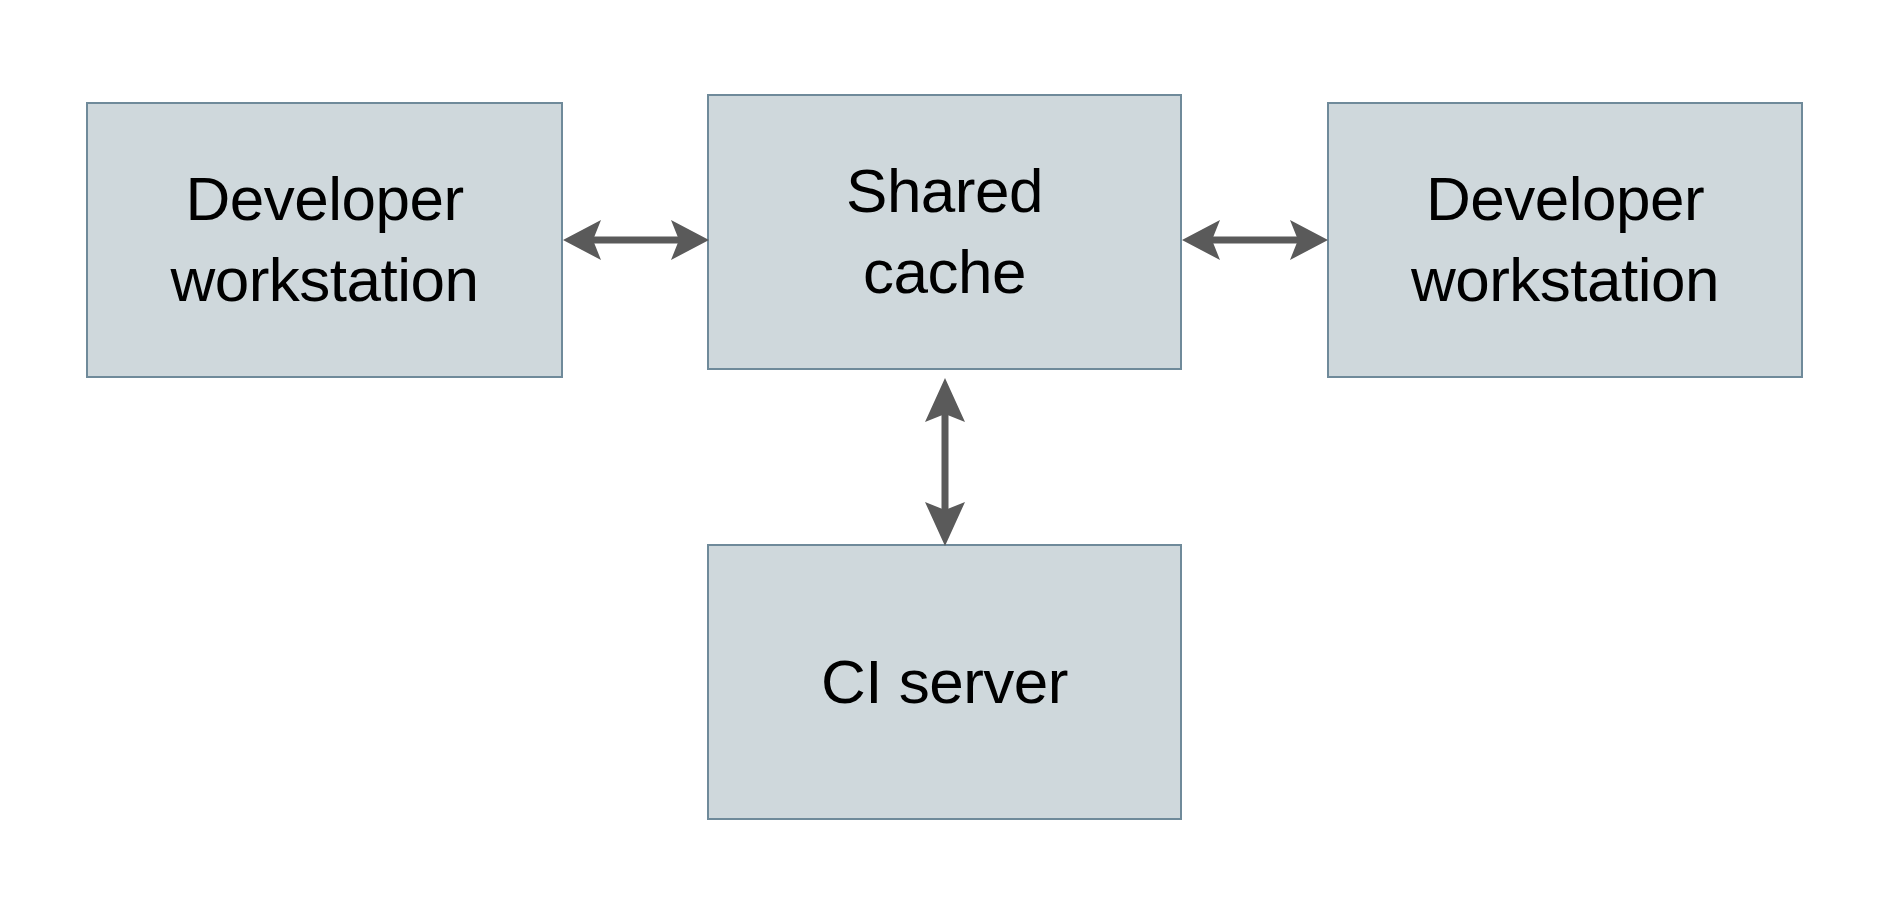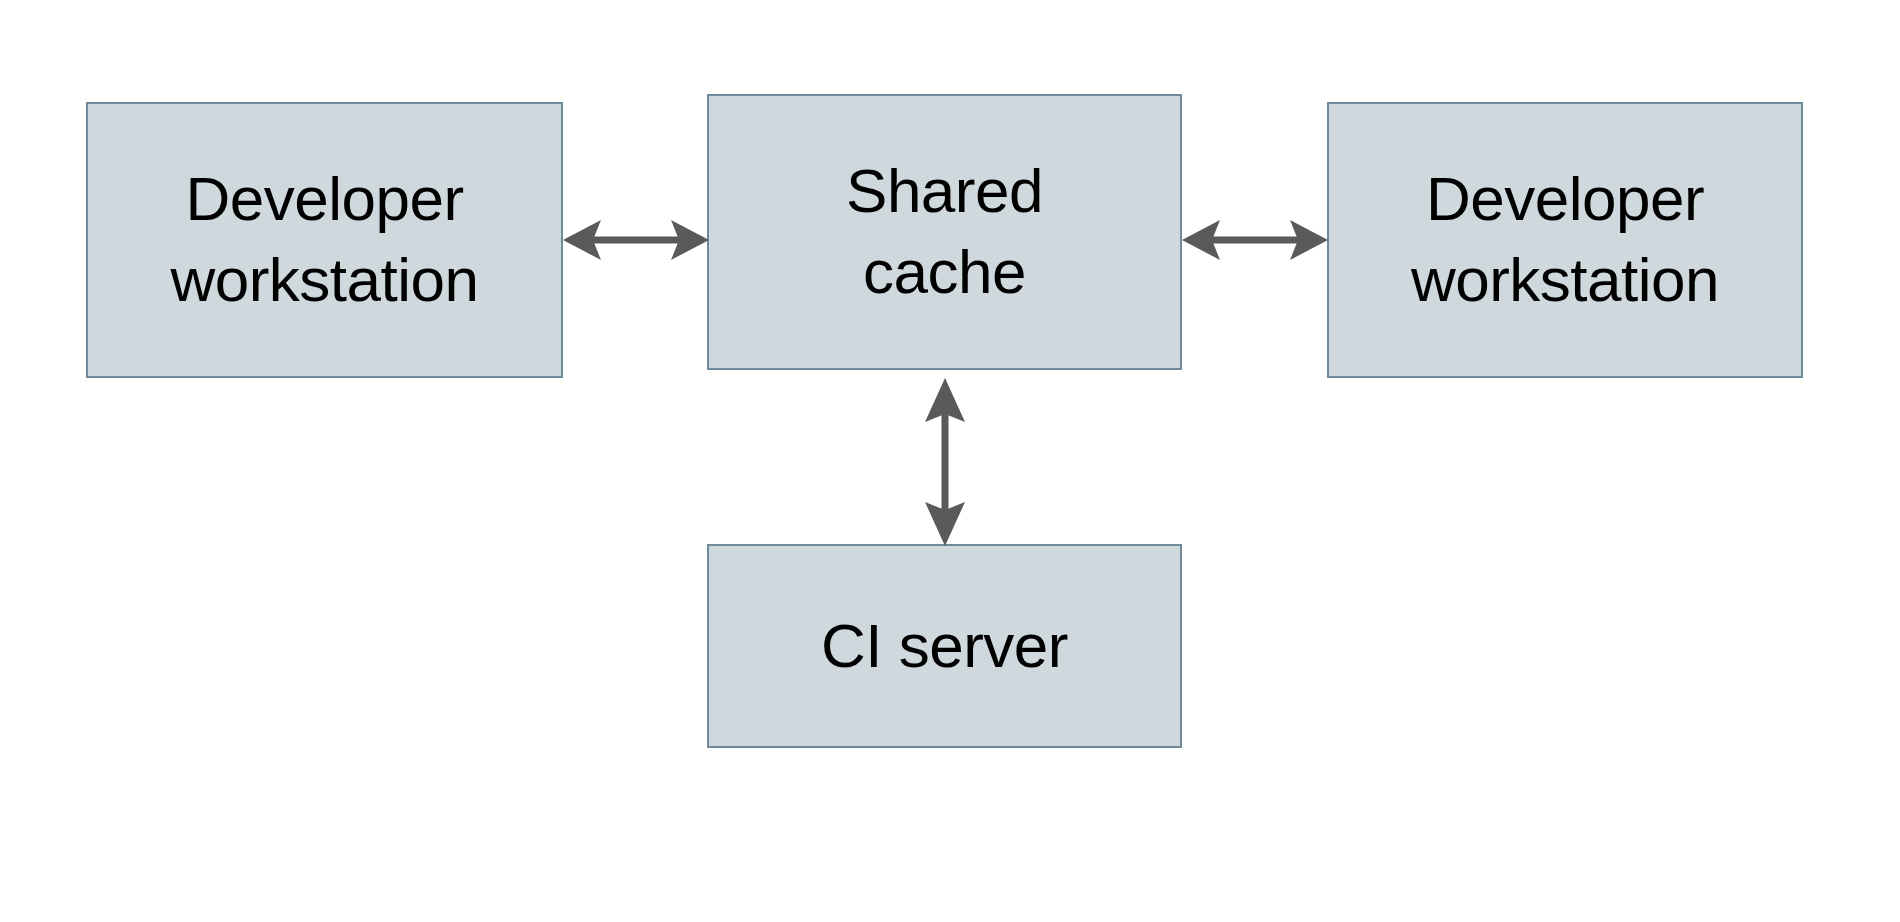--- a/index.html
+++ b/index.html
@@ -61,21 +61,21 @@
   <div class="node" style="left:707px; top:94px; width:475px; height:276px;">
     <span class="node-label">Shared
 cache</span>
   </div>
 
   <div class="node" style="left:1327px; top:102px; width:476px; height:276px;">
     <span class="node-label">Developer
 workstation</span>
   </div>
 
-  <div class="node" style="left:707px; top:544px; width:475px; height:204px;">
+  <div class="node" style="left:707px; top:544px; width:475px; height:276px;">
     <span class="node-label">CI server</span>
   </div>
 
   <div class="edge" style="left:563px; top:210px; width:146px; height:60px;">
     <svg width="146" height="60" viewBox="0 0 146 60">
       <g fill="#5a5a5a">
         <path d="M 0 30 L 38 10 L 30 30 L 38 50 Z"></path>
         <path d="M 146 30 L 108 10 L 116 30 L 108 50 Z"></path>
         <rect x="28" y="26.5" width="90" height="7"></rect>
       </g>

